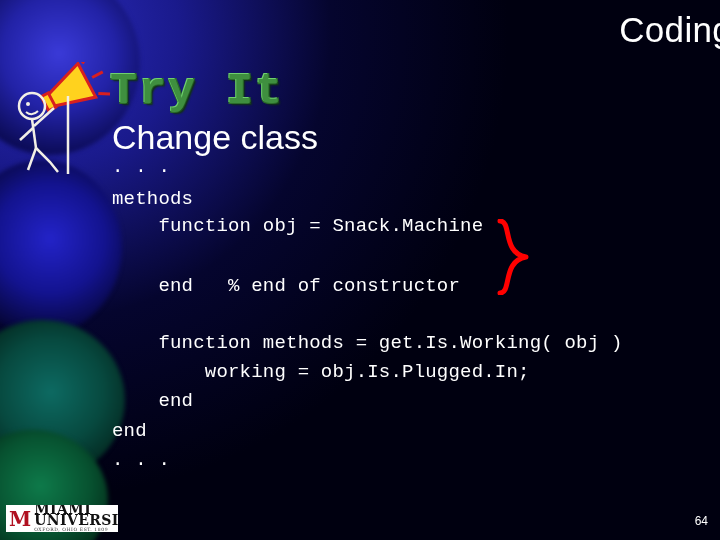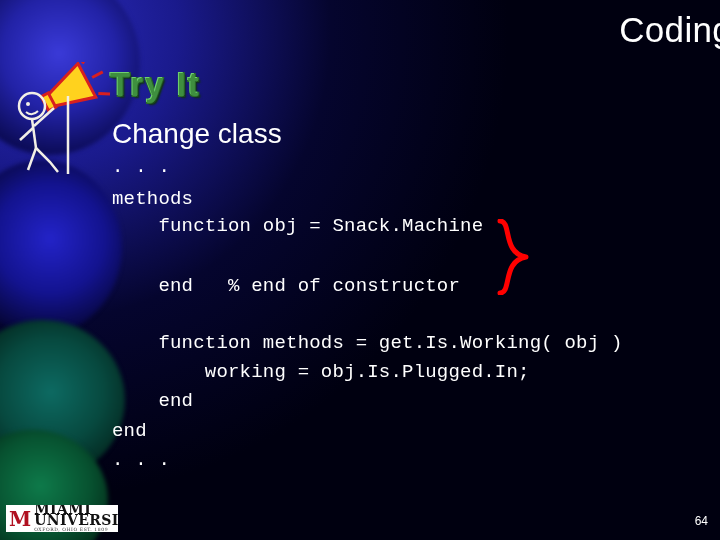--- a/index.html
+++ b/index.html
@@ -67,40 +67,40 @@
     font-size: 35px;
     font-family: "Liberation Sans", sans-serif;
     letter-spacing: 0.3px;
   }
 
   
   .tryit {
     position: absolute;
     top: 66px;
     left: 110px;
-    font-family: Liberation Sans, sans-serif;
-    font-size: 33px;
+    font-family: Liberation Mono, monospace;
+    font-size: 45px;
     font-weight: bold;
     letter-spacing: 2px;
     color: #3f8f3f;
     text-shadow:
       -1px -1px 0 #6fd06f,
        1px -1px 0 #2a6b2a,
       -1px  1px 0 #2a6b2a,
        1px  1px 0 #1d4f1d,
        2px  2px 2px #10330f;
   }
 
   
   .subhead {
     position: absolute;
     top: 118px;
     left: 112px;
     color: #ffffff;
-    font-size: 28px;
+    font-size: 34px;
     font-family: "Liberation Sans", sans-serif;
   }
   .code {
     position: absolute;
     color: #ffffff;
     font-family: "Liberation Mono", "DejaVu Sans Mono", monospace;
     font-size: 19px;
     white-space: pre;
     letter-spacing: 0.2px;
   }

